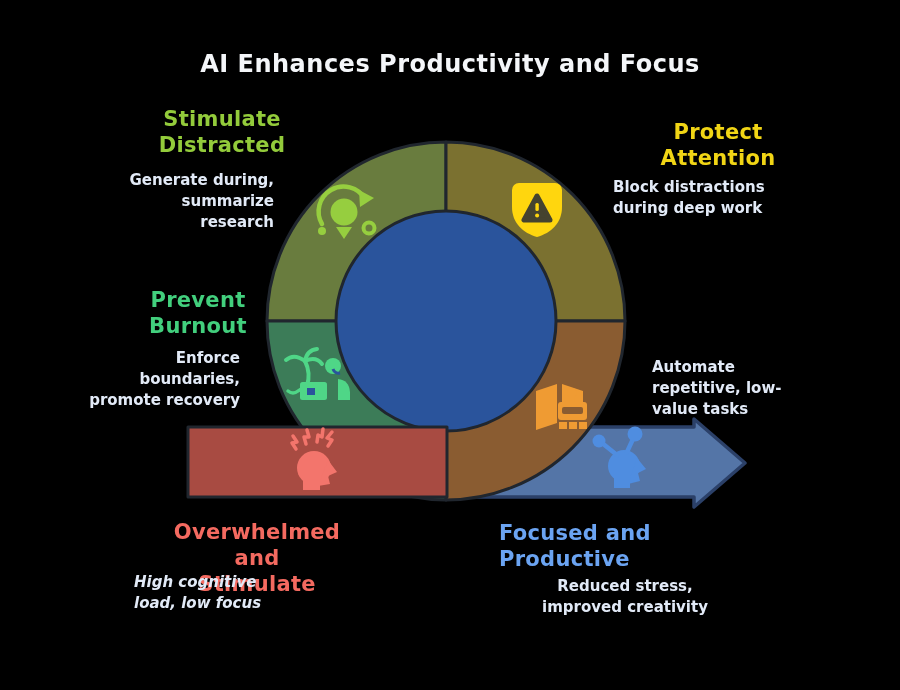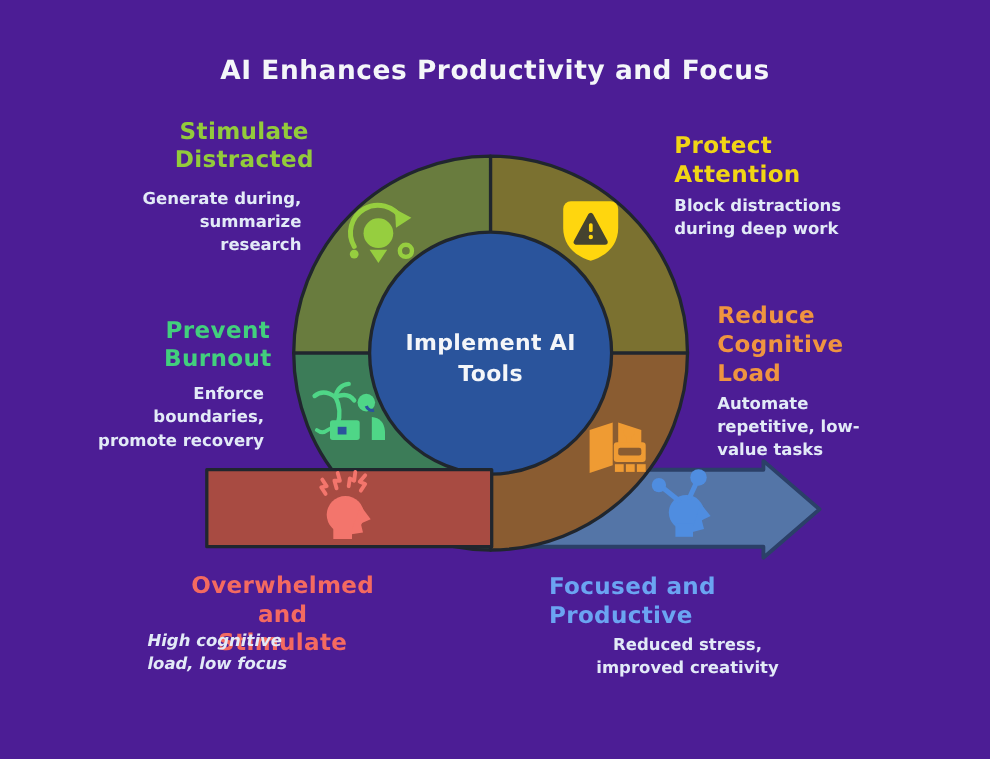--- a/index.html
+++ b/index.html
@@ -1,18 +1,18 @@
 <!DOCTYPE html>
 <html><head>
 <meta charset="utf-8">
 <style>
   html,body{margin:0;padding:0;background:#1c3a6e;}
   #canvas{
     position:relative;width:900px;height:690px;overflow:hidden;
-    background:#4c1d95;
+    background:#000000;
     font-family:"DejaVu Sans","Liberation Sans",sans-serif;
   }
   #shape-layer{position:absolute;left:0;top:0;}
   .txt{position:absolute;white-space:pre-line;}
   .title{
     top:50px;left:0;width:900px;text-align:center;
     font-size:24px;font-weight:700;color:#f4f6f9;letter-spacing:.5px;
   }
   .heading{font-size:21px;font-weight:700;line-height:26px;letter-spacing:.3px;}
   .body{font-size:15px;font-weight:700;line-height:21px;color:#e2eaf7;}
@@ -22,21 +22,21 @@
   .c-reduce{color:#ef9440;}
   .c-overwhelmed{color:#f46a60;}
   .c-focused{color:#6ba4f2;}
   .center-label{
     left:346px;top:297px;width:200px;text-align:center;
     font-size:20px;font-weight:700;line-height:28px;color:#f4f6f9;letter-spacing:.3px;
   }
   
   #h-stimulate{left:122px;top:106px;width:200px;text-align:center;}
   #b-stimulate{left:94px; top:170px;width:180px;text-align:right;}
-  #h-protect{left:613px;top:119px;width:210px;text-align:left;}
+  #h-protect{left:613px;top:119px;width:210px;text-align:center;}
   #b-protect{left:613px;top:177px;width:215px;text-align:left;}
   #h-prevent{left:98px; top:287px;width:200px;text-align:center;}
   #b-prevent{left:60px; top:348px;width:180px;text-align:right;}
   #h-reduce{left:652px;top:274px;width:200px;text-align:left;}
   #b-reduce{left:652px;top:357px;width:195px;text-align:left;}
   #h-overwhelmed{left:132px;top:519px;width:250px;text-align:center;}
   #b-overwhelmed{left:134px;top:572px;width:250px;font-style:italic;}
   #h-focused{left:499px;top:520px;width:250px;text-align:left;}
   #b-focused{left:500px;top:576px;width:250px;text-align:center;}
 </style>
@@ -118,43 +118,38 @@
       <rect x="614" y="476" width="16" height="12" fill="#4f8de0"></rect>
       <path d="M617 455 L602 443" stroke="#4f8de0" stroke-width="4.5" stroke-linecap="round"></path>
       <circle cx="599" cy="441" r="6.5" fill="#4f8de0"></circle>
       <path d="M627 452 L633 439" stroke="#4f8de0" stroke-width="4.5" stroke-linecap="round"></path>
       <circle cx="635" cy="434" r="7.5" fill="#4f8de0"></circle>
     </g>
   </svg>
 
   <div class="txt title">AI Enhances Productivity and Focus</div>
 
-  <div class="txt center-label">Implement AI
-Tools</div>
 
   <div class="txt heading c-stimulate" id="h-stimulate">Stimulate
 Distracted</div>
   <div class="txt body" id="b-stimulate">Generate during,
 summarize
 research</div>
 
   <div class="txt heading c-protect" id="h-protect">Protect
 Attention</div>
   <div class="txt body" id="b-protect">Block distractions
 during deep work</div>
 
   <div class="txt heading c-prevent" id="h-prevent">Prevent
 Burnout</div>
   <div class="txt body" id="b-prevent">Enforce
 boundaries,
 promote recovery</div>
 
-  <div class="txt heading c-reduce" id="h-reduce">Reduce
-Cognitive
-Load</div>
   <div class="txt body" id="b-reduce">Automate
 repetitive, low-
 value tasks</div>
 
   <div class="txt heading c-overwhelmed" id="h-overwhelmed">Overwhelmed
 and
 Stimulate</div>
   <div class="txt body" id="b-overwhelmed">High cognitive
 load, low focus</div>
 

